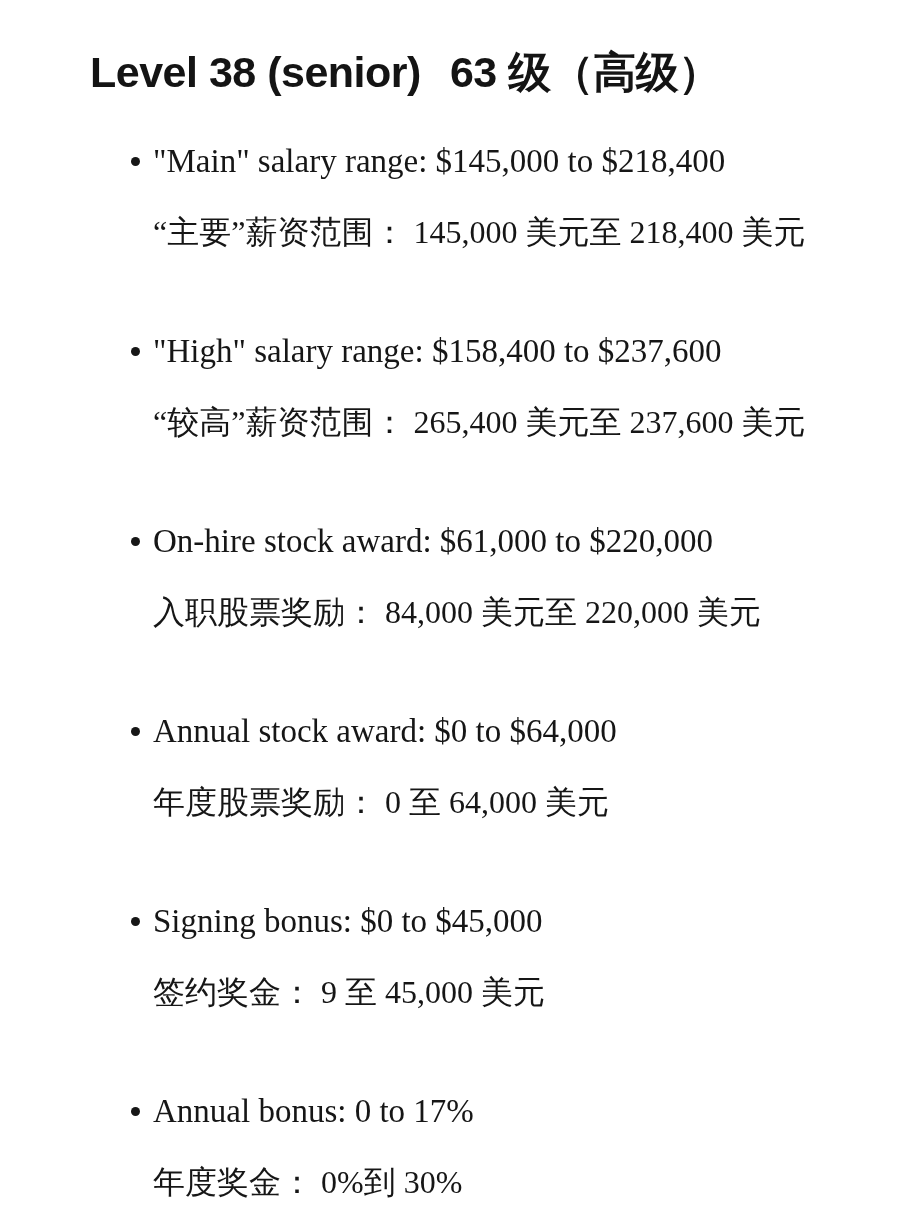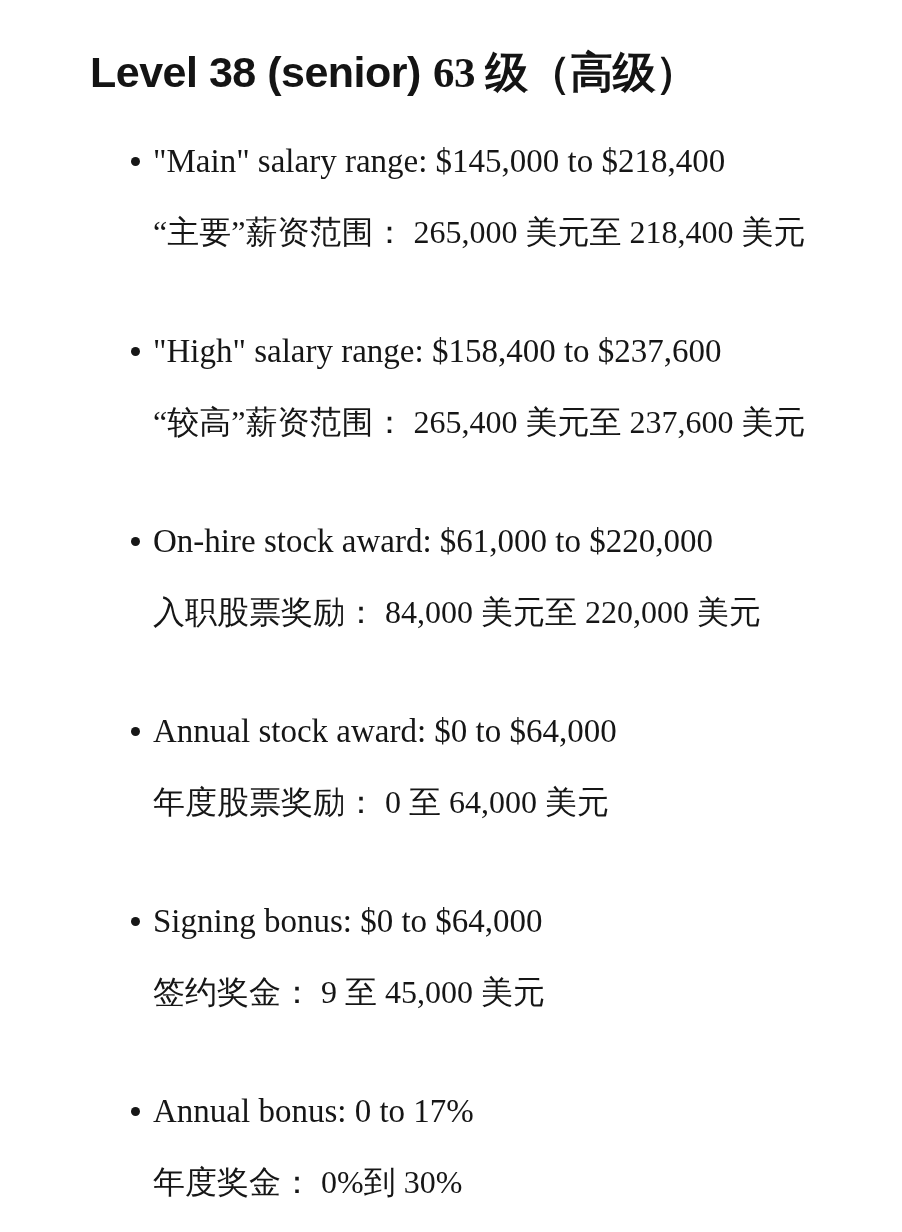--- a/index.html
+++ b/index.html
@@ -20,22 +20,21 @@
     margin: 0 0 40px 0;
     font-family: "Liberation Sans", sans-serif;
     font-weight: 700;
     font-size: 43px;
     line-height: 53px;
     letter-spacing: -0.5px;
     color: #141414;
     white-space: nowrap;
   }
   .page-title .title-zh {
-    margin-left: 12px;
-    font-family: Liberation Serif, serif;
+    margin-left: 29px;
   }
   ul.benefit-list {
     list-style: none;
     margin: 0;
     padding: 0;
   }
   li.benefit-item {
     position: relative;
     padding-left: 63px;
     margin-bottom: 75px;
@@ -70,21 +69,21 @@
 </head>
 <body>
 
 <h1 class="page-title"><span>Level 38 (senior)</span><span class="title-zh">63 级（高级）</span></h1>
 
 <ul class="benefit-list">
 
   <li class="benefit-item">
     <span class="bullet"></span>
     <p class="line-en">"Main" salary range: $145,000 to $218,400</p>
-    <p class="line-zh">“主要”薪资范围： 265,000 美元至 218,400 美元</p>
+    <p class="line-zh">“主要”薪资范围： 145,000 美元至 218,400 美元</p>
   </li>
 
   <li class="benefit-item">
     <span class="bullet"></span>
     <p class="line-en">"High" salary range: $158,400 to $237,600</p>
     <p class="line-zh">“较高”薪资范围： 265,400 美元至 237,600 美元</p>
   </li>
 
   <li class="benefit-item">
     <span class="bullet"></span>
@@ -93,21 +92,21 @@
   </li>
 
   <li class="benefit-item">
     <span class="bullet"></span>
     <p class="line-en">Annual stock award: $0 to $64,000</p>
     <p class="line-zh">年度股票奖励： 0 至 64,000 美元</p>
   </li>
 
   <li class="benefit-item">
     <span class="bullet"></span>
-    <p class="line-en">Signing bonus: $0 to $64,000</p>
+    <p class="line-en">Signing bonus: $0 to $45,000</p>
     <p class="line-zh">签约奖金： 9 至 45,000 美元</p>
   </li>
 
   <li class="benefit-item">
     <span class="bullet"></span>
     <p class="line-en">Annual bonus: 0 to 17%</p>
     <p class="line-zh">年度奖金： 0%到 30%</p>
   </li>
 
 </ul>

